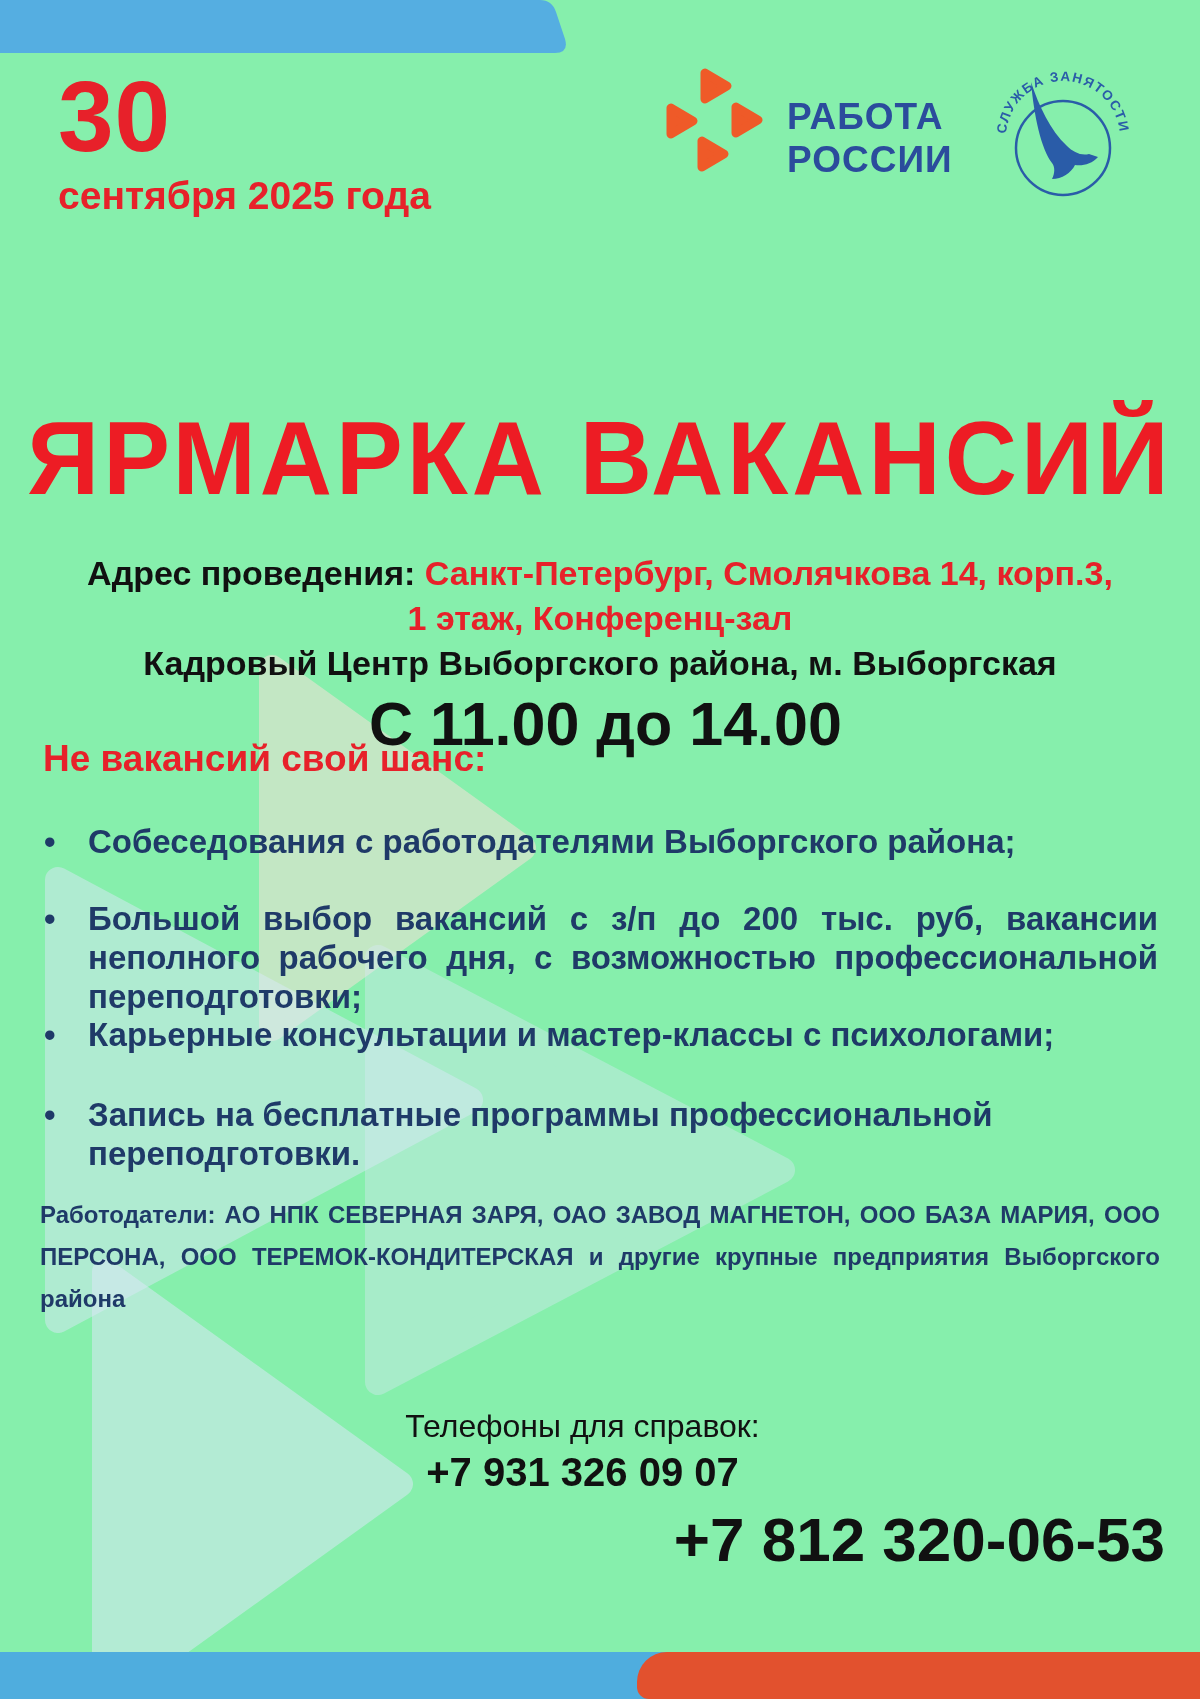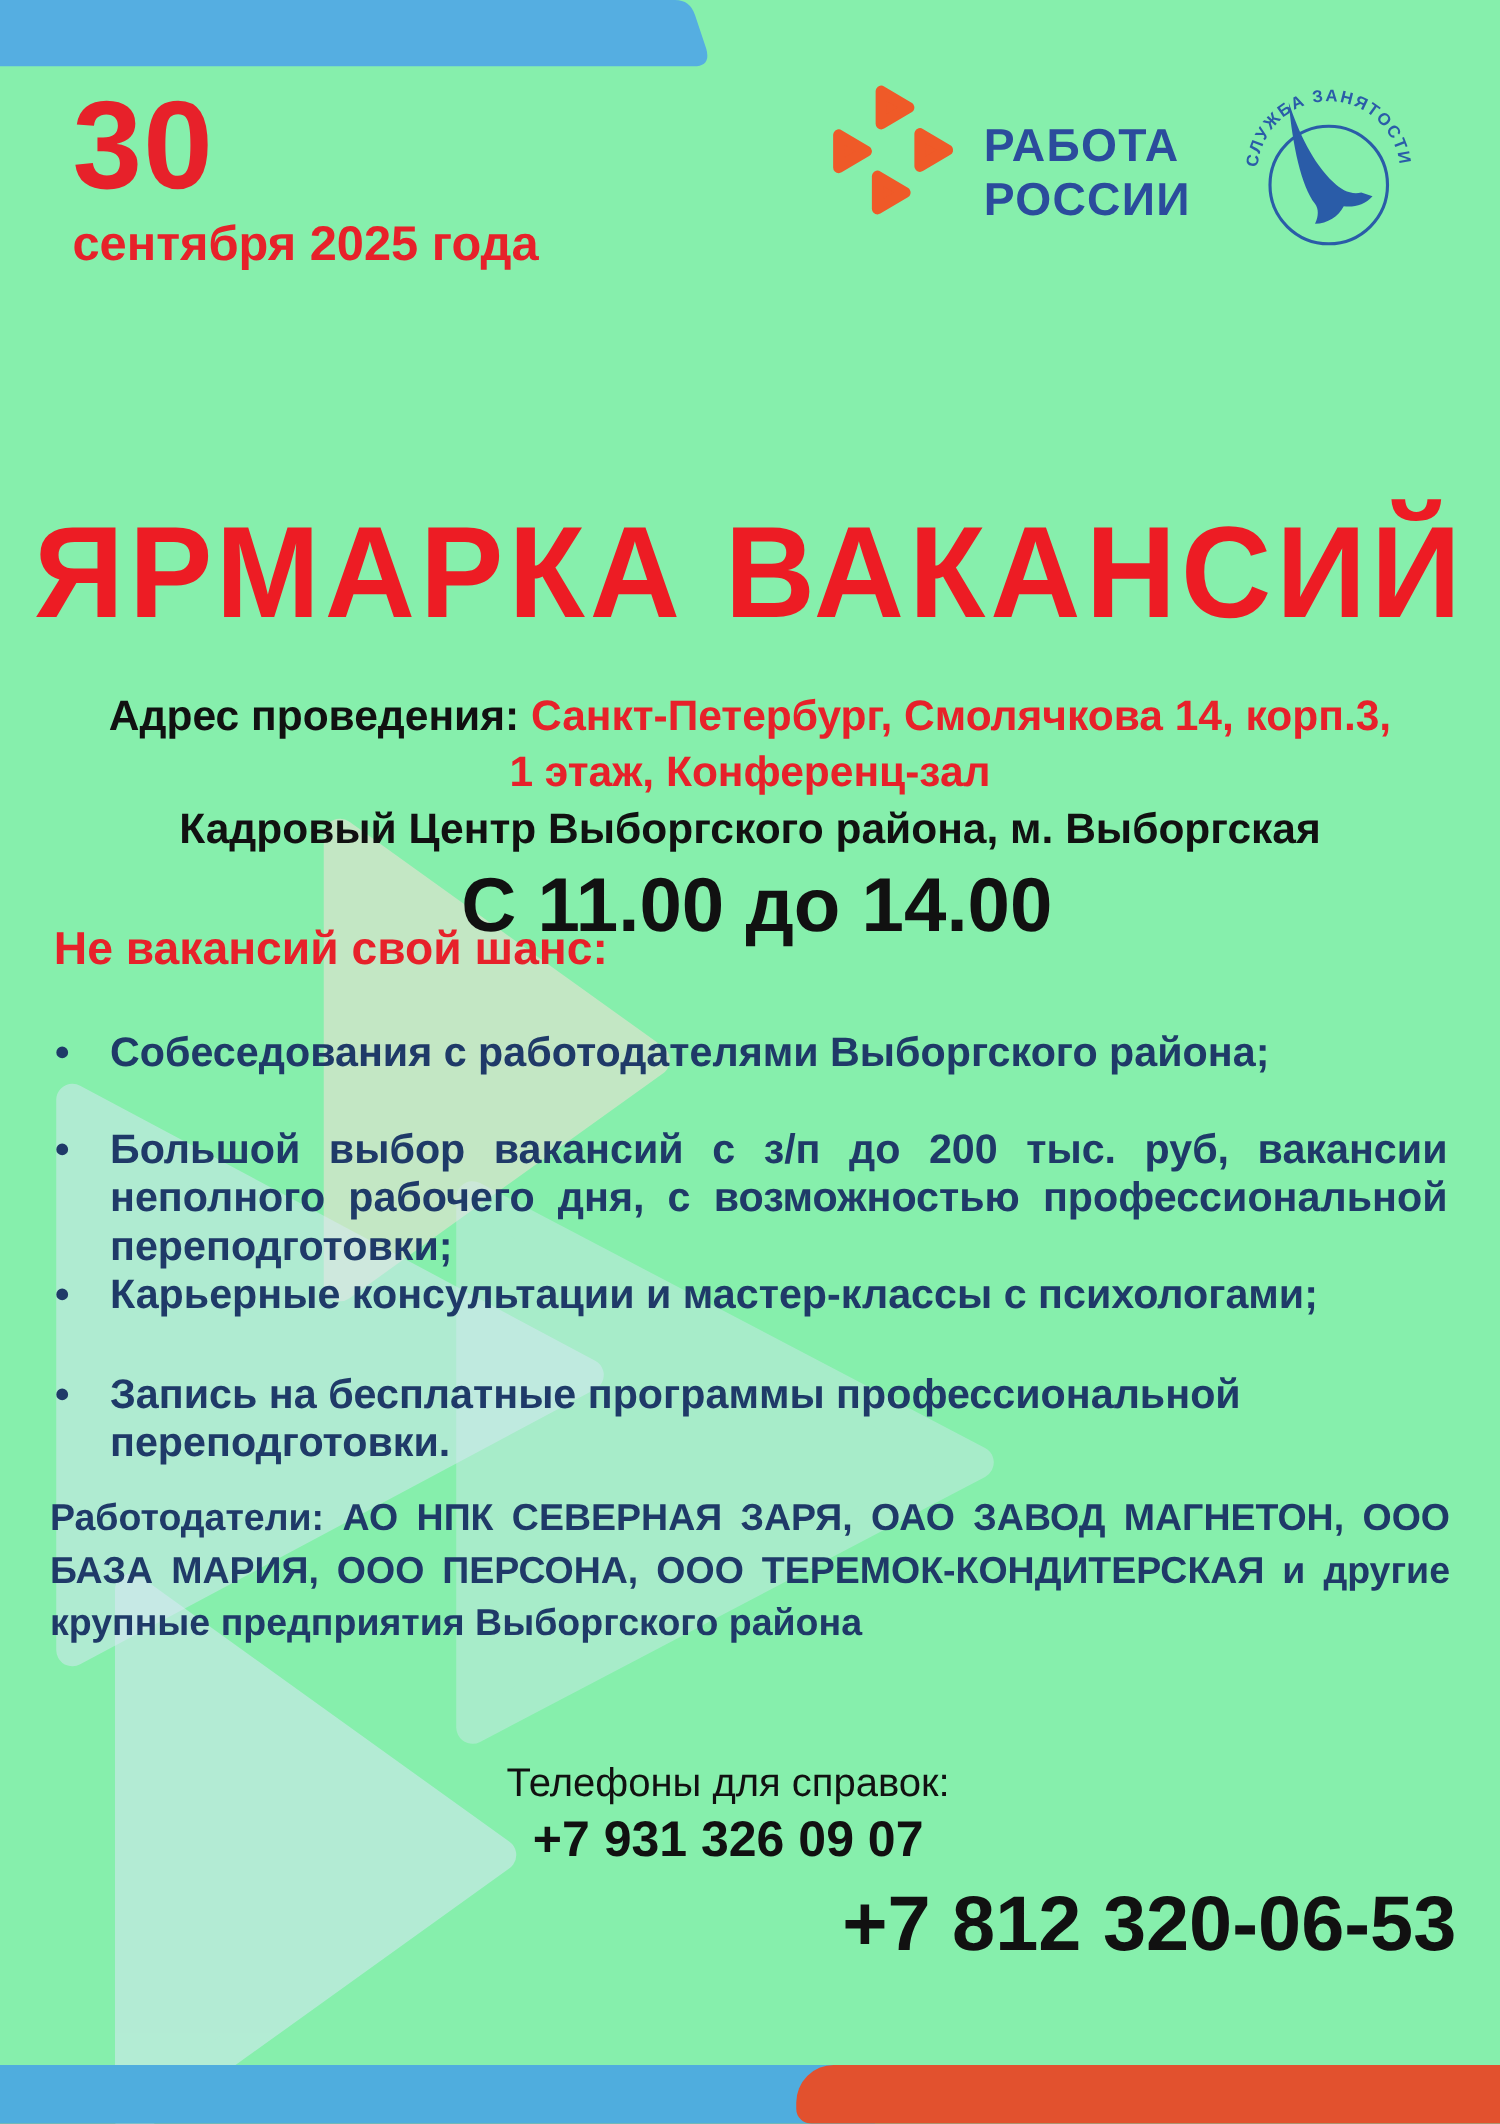--- a/index.html
+++ b/index.html
@@ -58,21 +58,21 @@
   .bullet .dot{position:absolute;left:0;top:0;}
   .bullet .btxt{display:block;margin-left:44px;}
   .bullet.justify .btxt{text-align:justify;}
   .b1{top:822px;}
   .b2{top:899px;}
   .b3{top:1015px;}
   .b4{top:1095px;}
   
   .employers{
     left:40px;top:1194px;width:1120px;
-    font-size:30px;font-weight:700;color:#1f3a68;
+    font-size:24px;font-weight:700;color:#1f3a68;
     line-height:42px;text-align:justify;
   }
   
   .phones-label{
     left:0;width:1165px;top:1410px;text-align:center;
     font-family:Liberation Sans, sans-serif;
     font-size:32px;color:#111111;line-height:1;
   }
   .phone1{left:0;width:1165px;top:1452px;text-align:center;
     font-size:40px;font-weight:700;color:#111111;line-height:1;}

